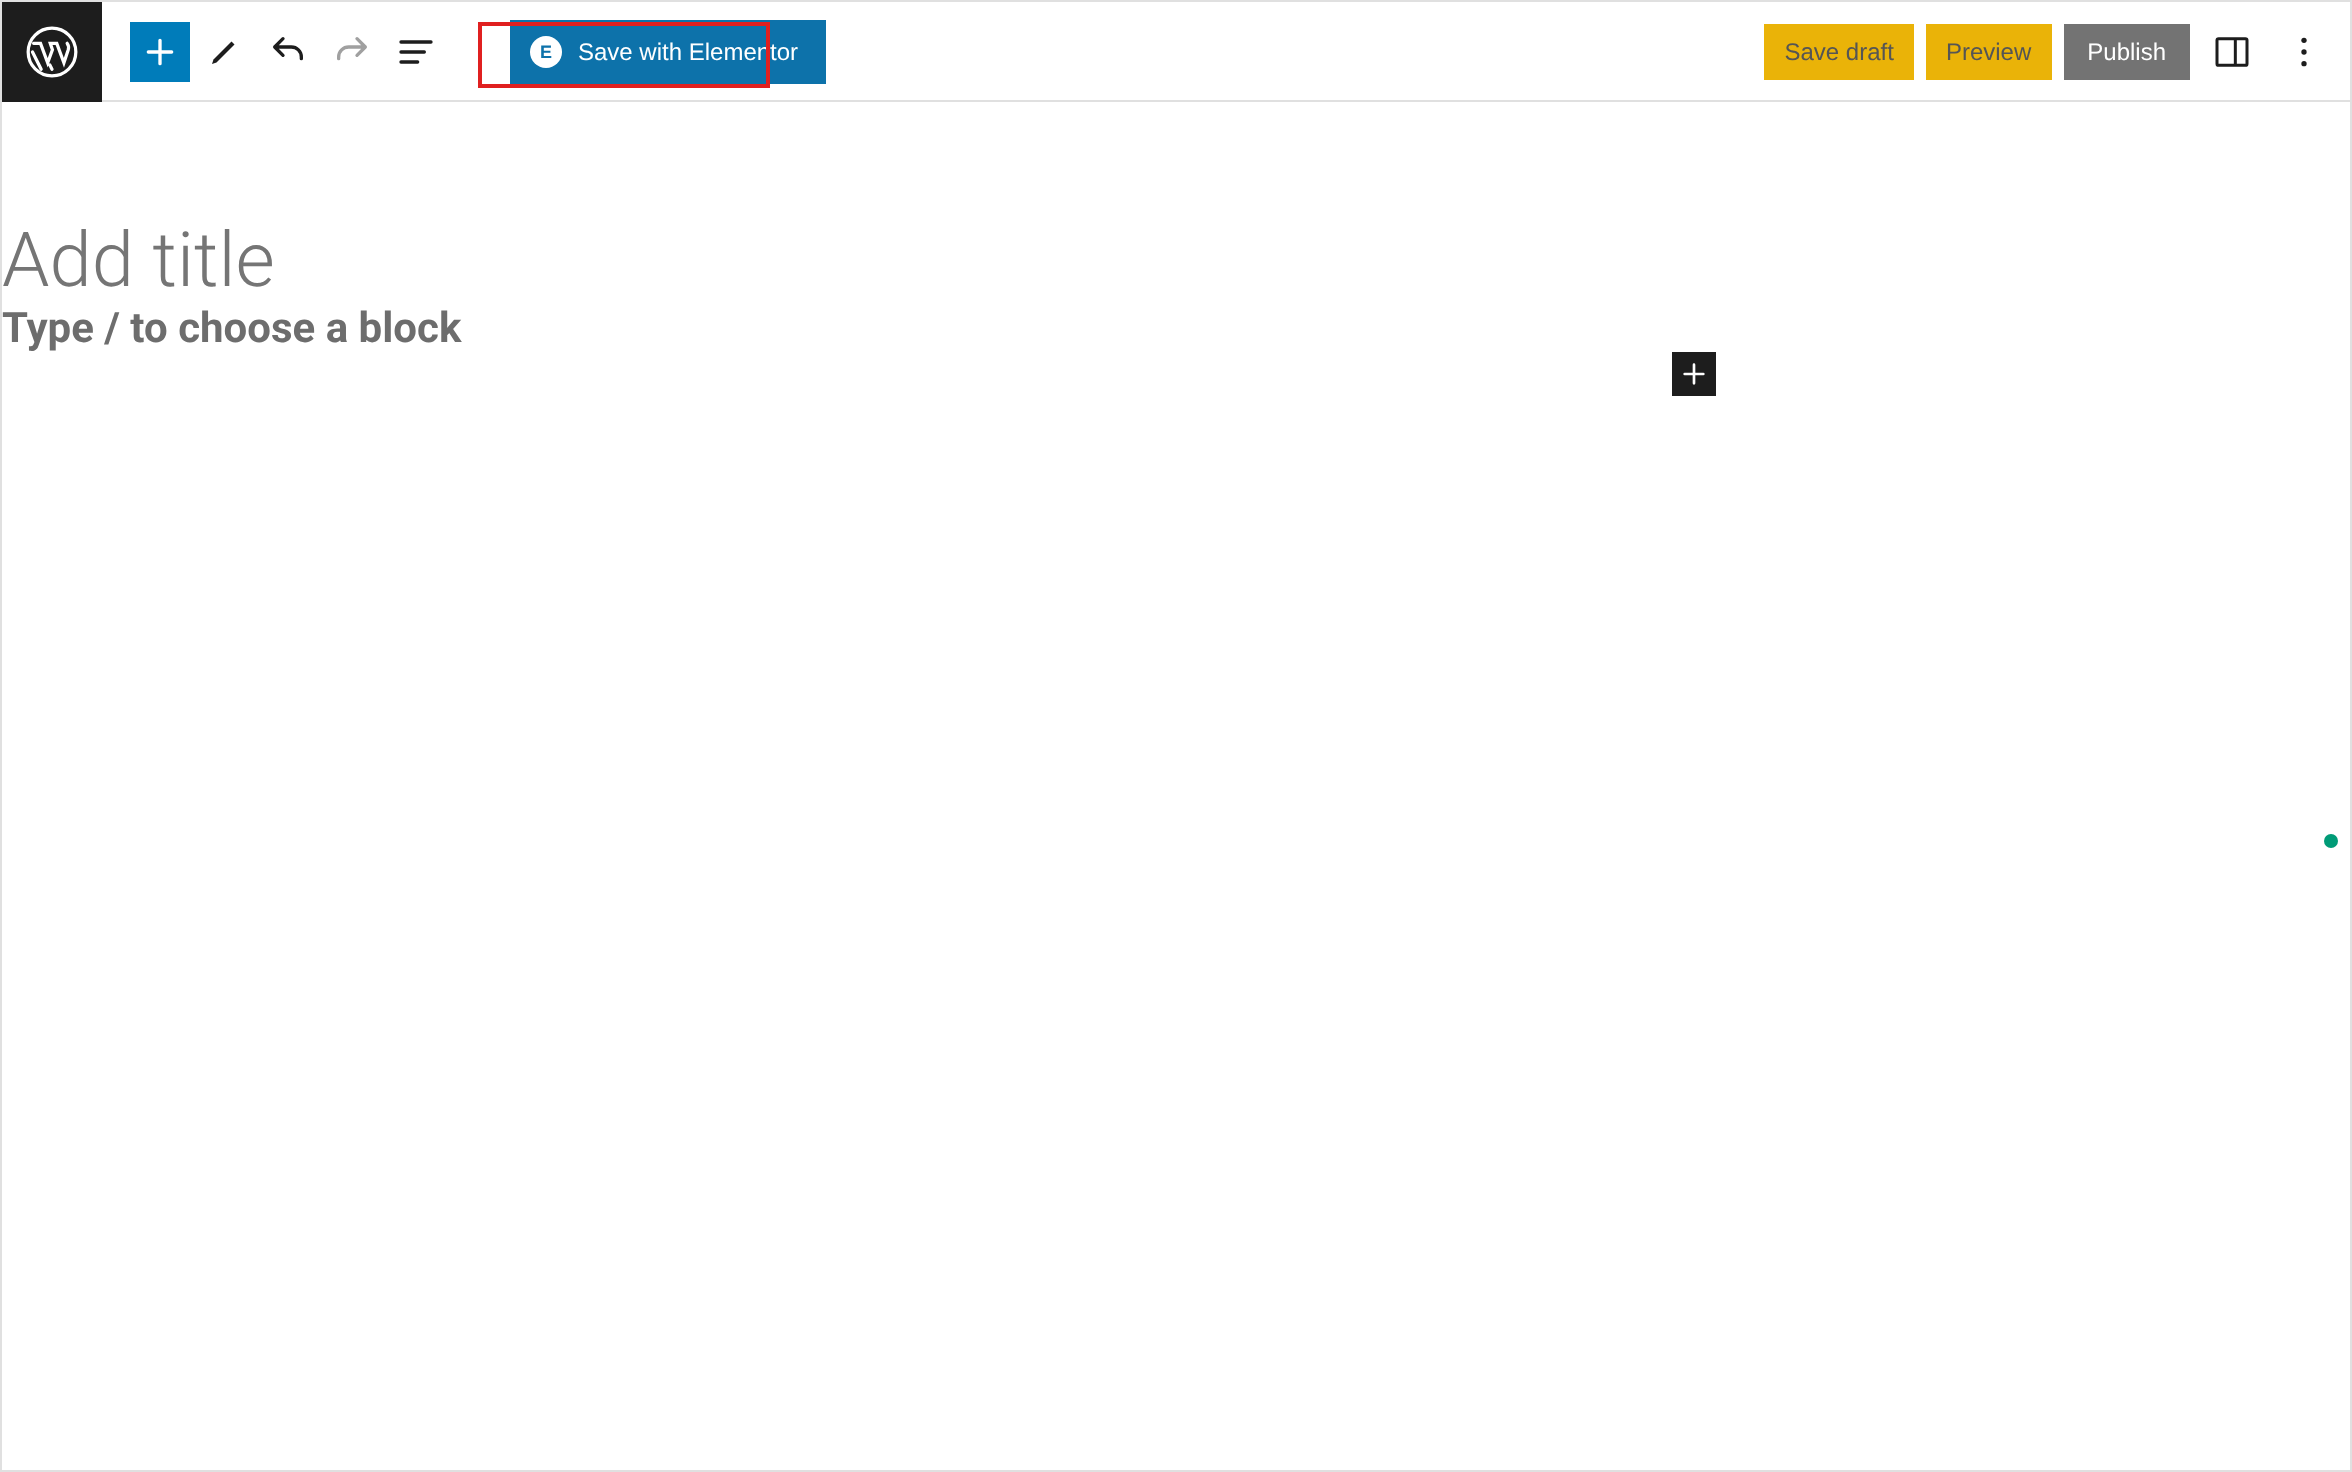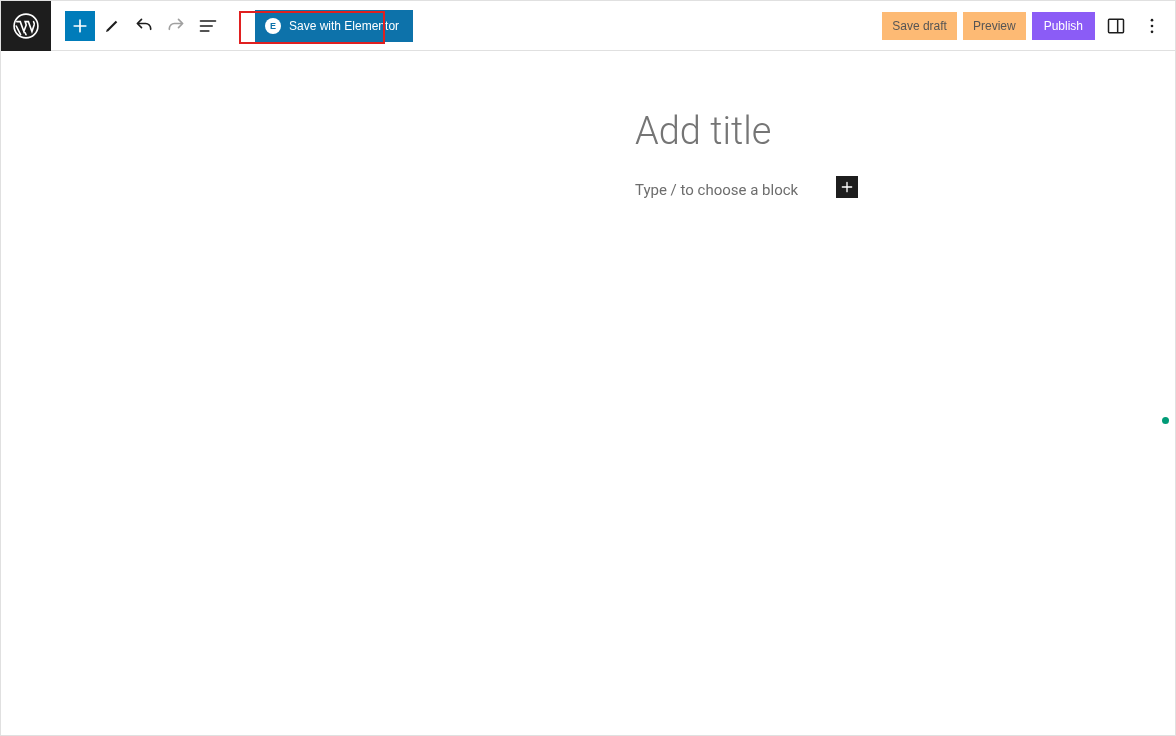--- a/index.html
+++ b/index.html
@@ -83,66 +83,66 @@
     border: 2px solid #e02020;
     pointer-events: none;
   }
   .toolbar-right {
     margin-left: auto;
     display: flex;
     align-items: center;
     gap: 6px;
   }
   .text-btn {
-    background: #fdba74;
+    background: #eab308;
     border: none;
     color: #555;
     font-size: 12px;
     padding: 7px 10px;
     cursor: pointer;
   }
   .publish-btn {
-    background: #8b5cf6;
+    background: #737373;
     color: #fff;
     border: none;
     font-size: 12px;
     padding: 7px 12px;
     cursor: pointer;
   }
   .panel-btn, .more-btn {
     width: 30px;
     height: 30px;
     display: flex;
     align-items: center;
     justify-content: center;
     cursor: pointer;
     color: #1d1d1d;
   }
   .editor-area {
     padding-top: 58px;
     display: flex;
-    justify-content: flex-end;
+    justify-content: flex-start;
   }
   .editor-inner {
     width: 540px;
     position: relative;
   }
   .title-input {
     font-size: 38px;
     font-weight: 300;
     color: #7a7a7a;
     width: 100%;
     border: none;
     outline: none;
     font-family: inherit;
   }
   .block-placeholder {
-    margin-top: 28px;
-    font-size: 15px;
+    font-size: 21px;
     color: #6d6d6d;
+    font-weight: bold;
   }
   .inline-add {
     position: absolute;
     width: 22px;
     height: 22px;
     background: #1d1d1d;
     color: #fff;
     display: flex;
     align-items: center;
     justify-content: center;

